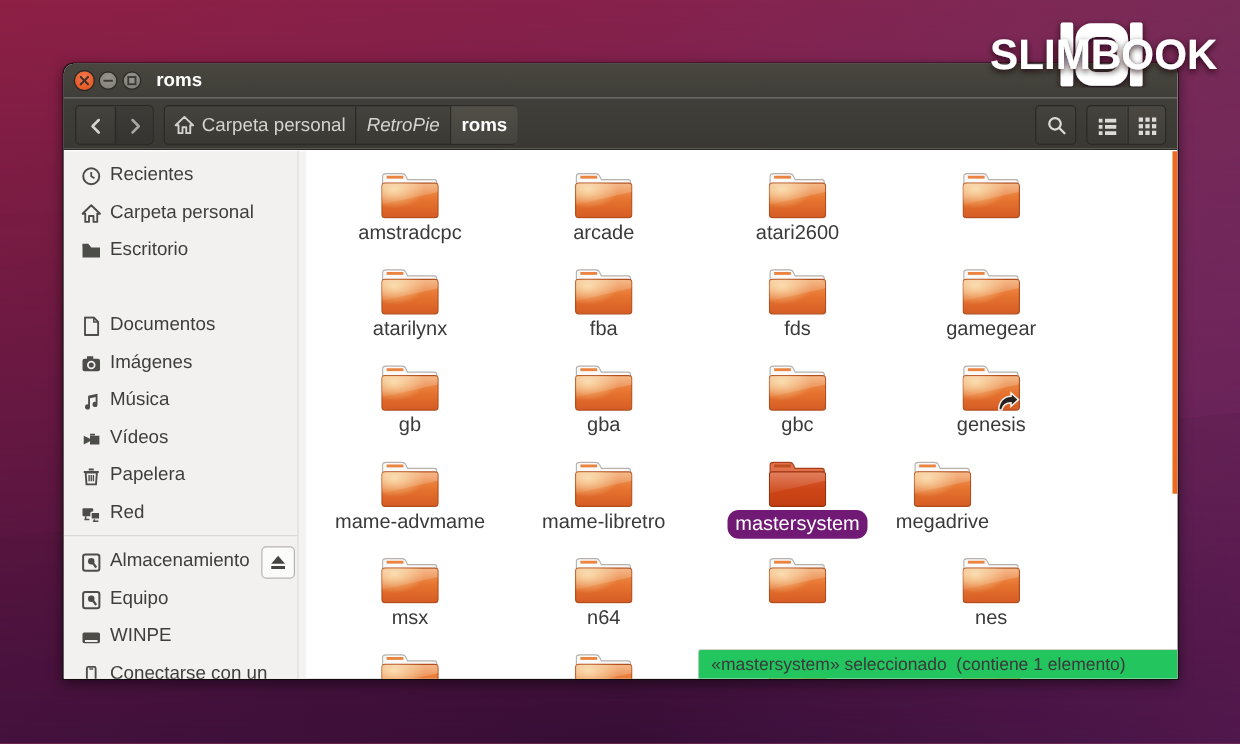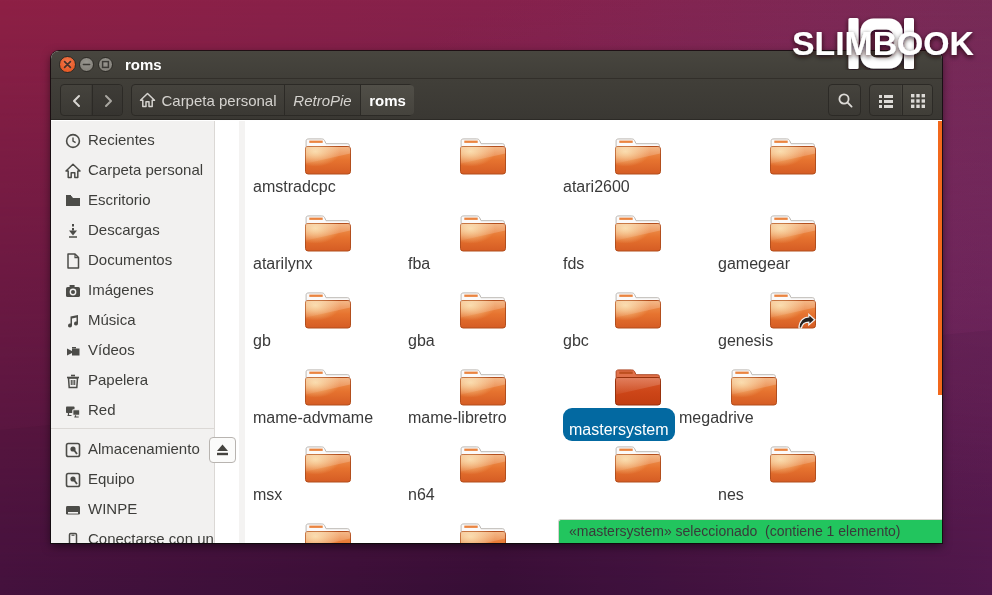--- a/index.html
+++ b/index.html
@@ -58,37 +58,37 @@
   #crumb-roms { background:linear-gradient(to bottom, #514f48, #45433d); border-radius:0 4px 4px 0;
     color:#fff; font-weight:bold; }
   #searchbtn { left:777px; width:33px; }
   #viewpair { left:818px; width:64px; }
   #viewpair .sep { position:absolute; left:32px; top:0; width:1px; height:100%; background:#2c2a26; }
   #viewpair .half2 { position:absolute; right:0; top:0; width:31px; height:100%;
     background:linear-gradient(to bottom, #4a4841, #403e38); border-radius:0 4px 4px 0; }
 
   
   #content { position:absolute; left:0; top:70px; width:100%; height:422px; background:#fff; }
-  #sidebar { position:absolute; left:0; top:0; width:164px; height:100%;
+  #sidebar { position:absolute; left:0; top:0; width:188px; height:100%;
     background:#f2f1f0; border-right:1px solid #dbd8d5; }
   .srow { position:absolute; left:0; width:100%; height:30px; }
   .srow .sicon { position:absolute; left:14px; top:7px; width:16px; height:16px; }
   .srow .stxt { position:absolute; left:37px; top:5px; font-size:15px; color:#3e3e3b; }
   #sidesep { position:absolute; left:0; width:100%; height:1px; background:#dbd8d5; }
   #eject { position:absolute; left:158px; width:27px; height:26px; background:#fbfbfa;
     border:1px solid #b8b4b0; border-radius:4px; }
 
   #scrollbar { position:absolute; right:0; top:0; width:4px; height:274px; background:#f2681c; }
 
   
-  .cell { position:absolute; width:150px; }
+  .cell { position:absolute; width:150px; text-align:center; }
   .cell svg.folder { display:block; margin:0 auto; }
   .flabel { margin-top:2px; font-size:16px; color:#3a3a3a; line-height:19px; }
-  .sel-label { display:inline-block; background:#0369a1; color:#fff; border-radius:9px;
-    padding:12px 6px 2px 6px; }
+  .sel-label { display:inline-block; background:#701a75; color:#fff; border-radius:9px;
+    padding:2px 6px 2px 6px; }
 
   
   #status {
     position:absolute; left:507px; top:398px; width:384px; height:24px;
     background:#22c55e; border:1px solid #d5d2ce; border-right:none; border-bottom:none;
     border-radius:3px 0 0 0;
     font-size:14px; color:#3a3a3a; padding:3px 0 0 10px;
   }
 
   
@@ -232,28 +232,20 @@
           </svg>
           <span class="stxt">Carpeta personal</span>
         </div>
         <div class="srow" style="top:65px">
           <svg class="sicon" viewBox="0 0 16 16">
             <path d="M1 3 h5.5 l1.5 2 H15 v8 H1 Z" fill="#4c4c48"></path>
             <rect x="1" y="2" width="5" height="2" fill="#4c4c48"></rect>
           </svg>
           <span class="stxt">Escritorio</span>
         </div>
-        <div class="srow" style="top:95px">
-          <svg class="sicon" viewBox="0 0 16 16">
-            <path d="M8 1 V8" stroke="#4c4c48" stroke-width="2" stroke-dasharray="2.4 1.6"></path>
-            <path d="M4 7.5 L8 12.5 L12 7.5 Z" fill="#4c4c48"></path>
-            <path d="M4 14 h8" stroke="#4c4c48" stroke-width="1.6"></path>
-          </svg>
-          <span class="stxt">Descargas</span>
-        </div>
         <div class="srow" style="top:155px">
           <svg class="sicon" viewBox="0 0 16 16">
             <rect x="1" y="4" width="14" height="10" rx="1.6" fill="#4c4c48"></rect>
             <rect x="4.6" y="2" width="5" height="2.5" fill="#4c4c48"></rect>
             <circle cx="8" cy="9" r="3.4" fill="#f2f1f0"></circle>
             <circle cx="8" cy="9" r="2" fill="#4c4c48"></circle>
           </svg>
           <span class="stxt">Imágenes</span>
         </div>
         <div class="srow" style="top:125px">
@@ -340,20 +332,21 @@
         <use href="#folder-n"></use>
 
       </svg>
           <div class="flabel">amstradcpc</div>
         </div>
         <div class="cell" style="left:357px;top:17px">
       <svg class="folder" width="46" height="37" viewBox="0 0 46 37">
         <use href="#folder-n"></use>
 
       </svg>
+          <div class="flabel">arcade</div>
         </div>
         <div class="cell" style="left:512px;top:17px">
       <svg class="folder" width="46" height="37" viewBox="0 0 46 37">
         <use href="#folder-n"></use>
 
       </svg>
           <div class="flabel">atari2600</div>
         </div>
         <div class="cell" style="left:667px;top:17px">
       <svg class="folder" width="46" height="37" viewBox="0 0 46 37">

